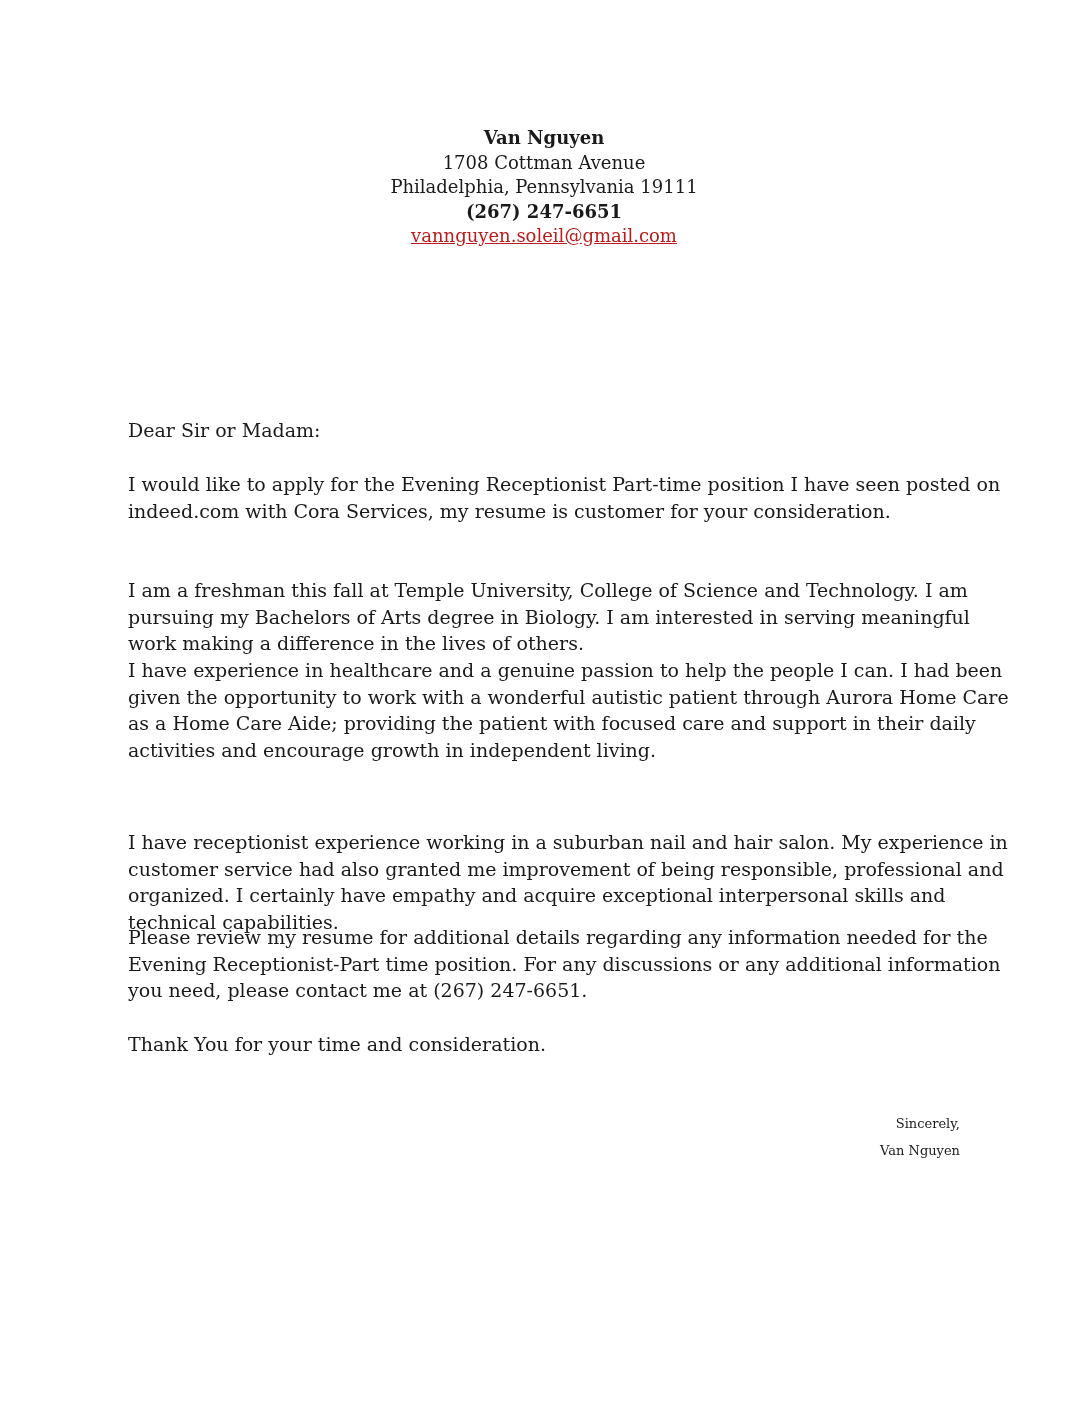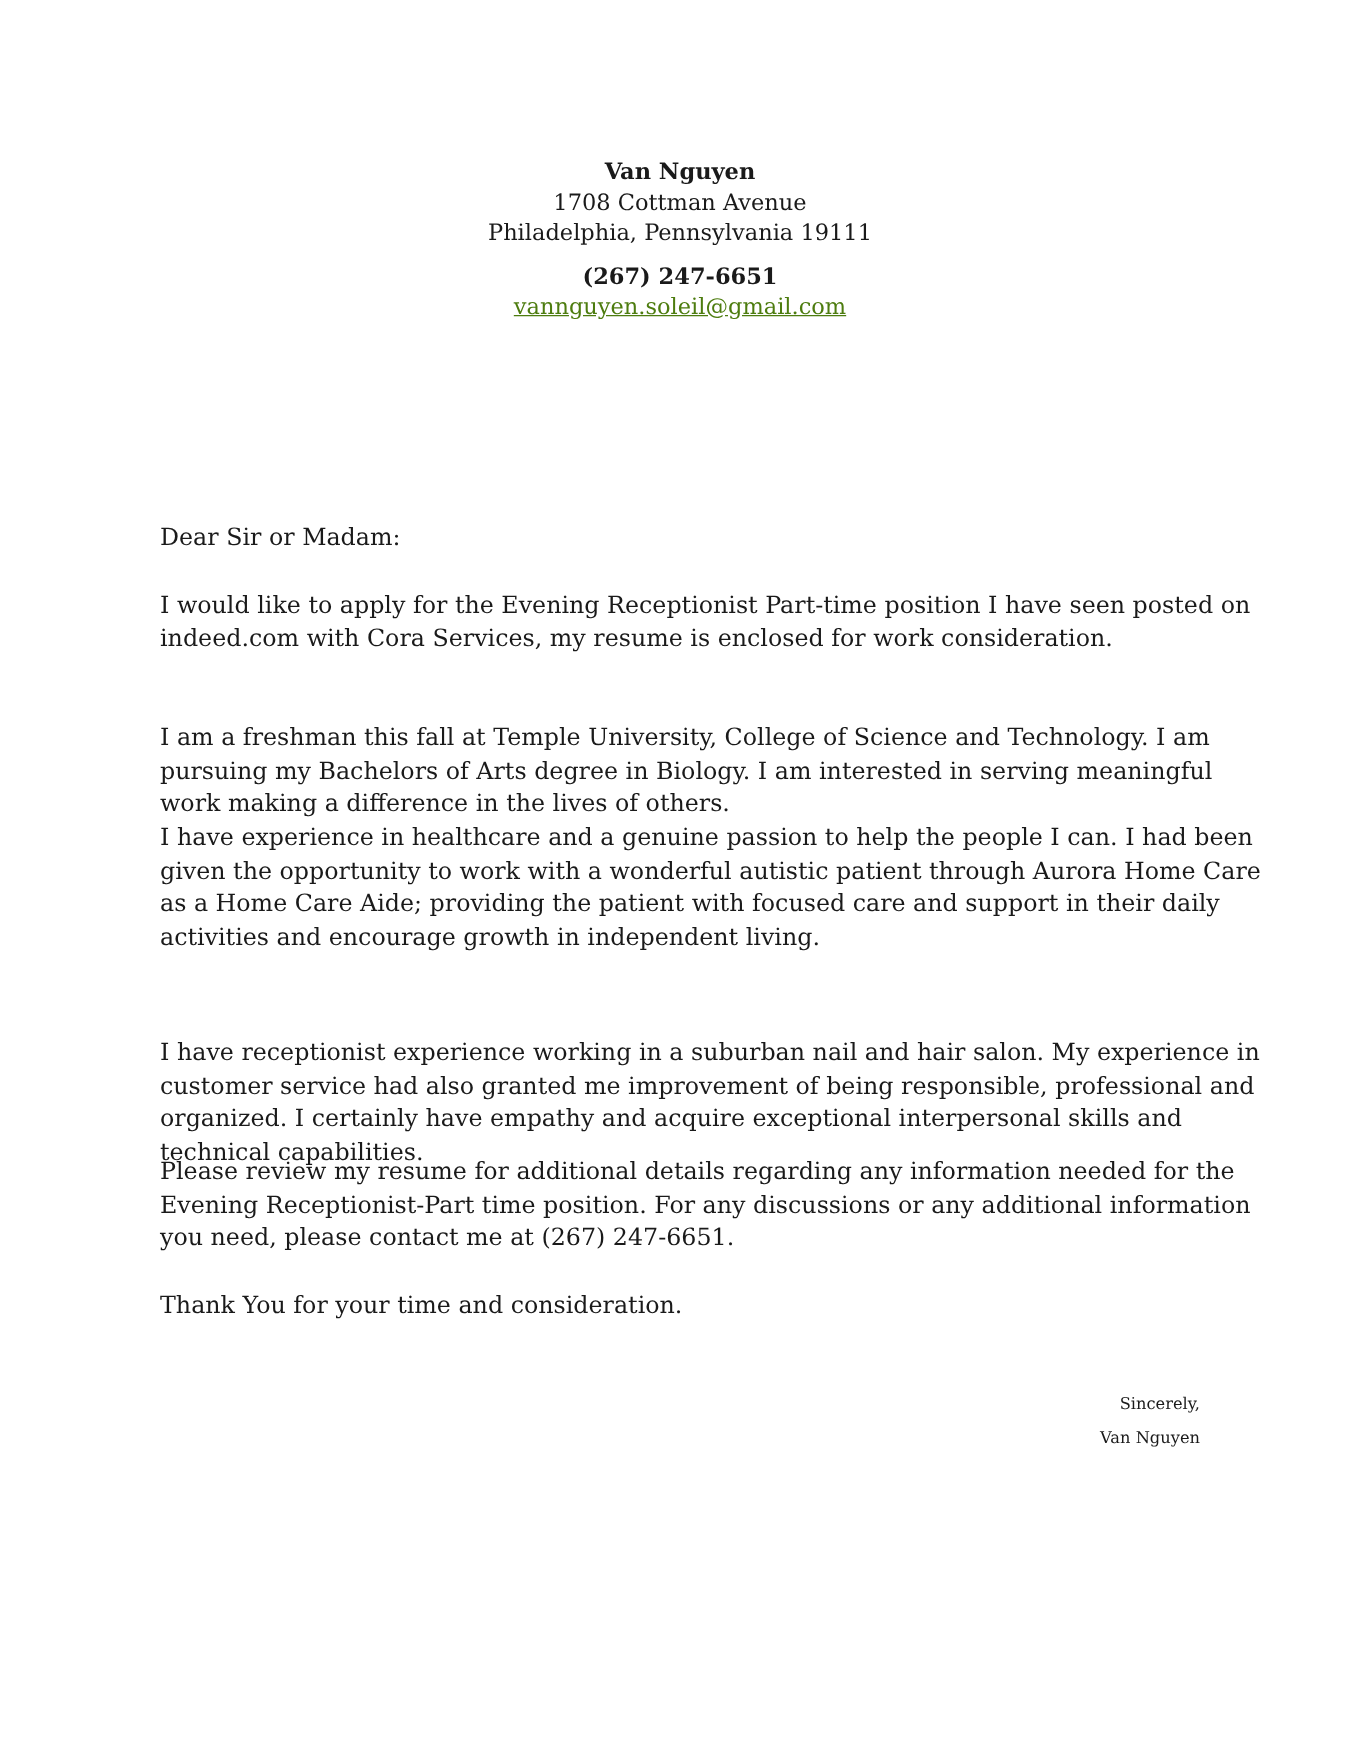--- a/index.html
+++ b/index.html
@@ -29,24 +29,23 @@
       width: 1088px;
       text-align: center;
       font-size: 18px;
       line-height: 24.5px;
     }
     .header .name {
       font-weight: bold;
     }
     .header .phone {
       font-weight: bold;
-      margin-top: 10px;
     }
     .header a.email {
-      color: #4d7c0f;
+      color: #b91c1c;
       text-decoration: underline;
     }
     .body-text {
       position: absolute;
       left: 128px;
       width: 840px;
       font-size: 19px;
       line-height: 26.6px;
     }
     .recipient {
@@ -82,21 +81,21 @@
     <div>Philadelphia, Pennsylvania 19111</div>
     <div class="phone">(267) 247-6651</div>
     <div><a class="email">vannguyen.soleil@gmail.com</a></div>
   </div>
 
 
   <div class="body-text salutation">Dear Sir or Madam:</div>
 
   <div class="body-text p1">
     <span class="line">I would like to apply for the Evening Receptionist Part-time position I have seen posted on</span>
-    <span class="line">indeed.com with Cora Services, my resume is enclosed for work consideration.</span>
+    <span class="line">indeed.com with Cora Services, my resume is customer for your consideration.</span>
   </div>
 
   <div class="body-text p2">
     <span class="line">I am a freshman this fall at Temple University, College of Science and Technology. I am</span>
     <span class="line">pursuing my Bachelors of Arts degree in Biology. I am interested in serving meaningful</span>
     <span class="line">work making a difference in the lives of others.</span>
   </div>
 
   <div class="body-text p3">
     <span class="line">I have experience in healthcare and a genuine passion to help the people I can. I had been</span>

